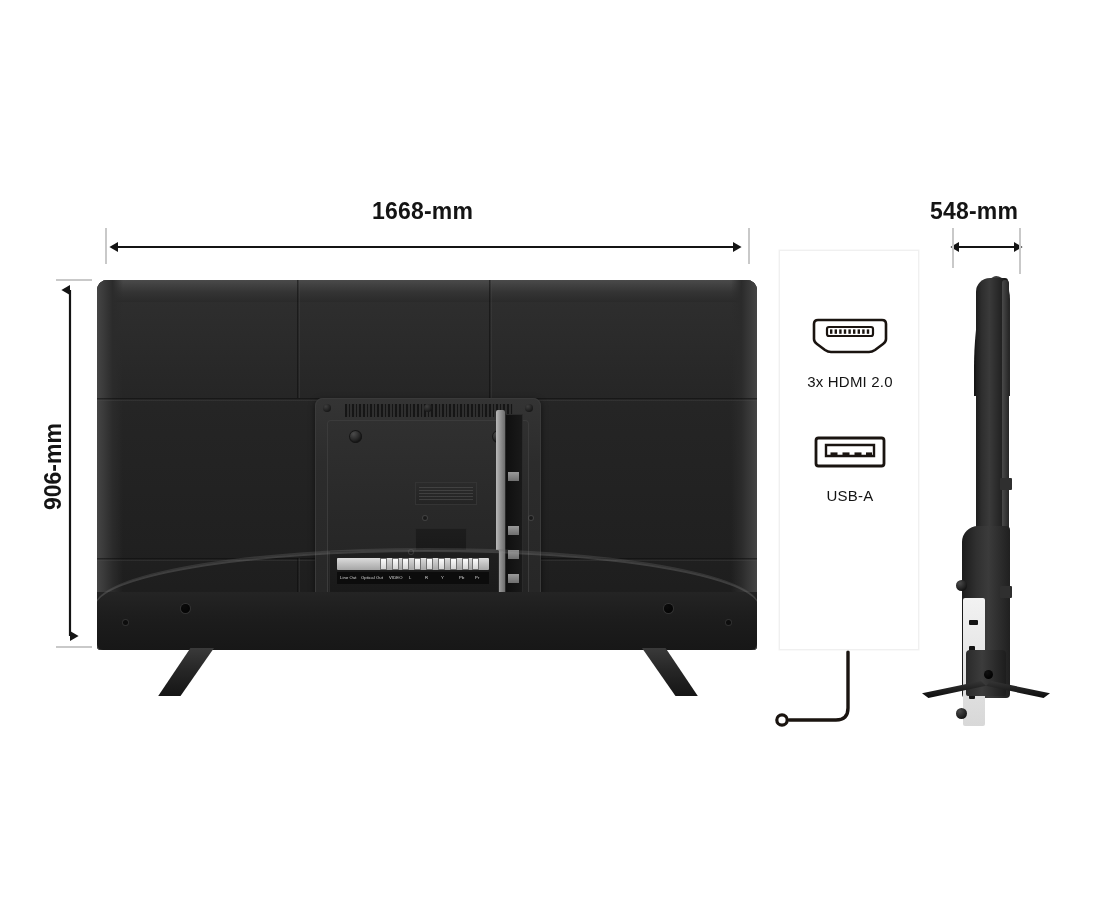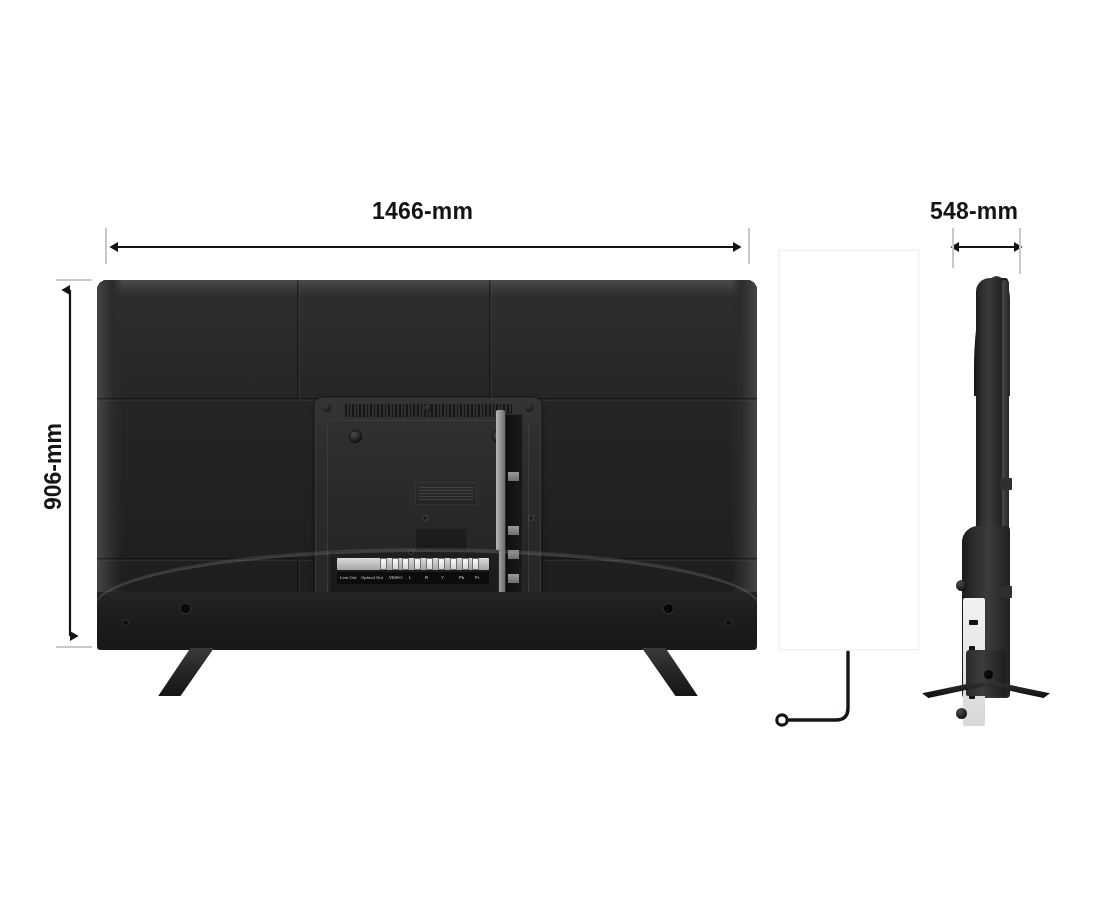--- a/index.html
+++ b/index.html
@@ -392,21 +392,21 @@
     </g>
   </svg>
 
   <div class="ext-line" style="left:105px;  top:228px; height:36px;"></div>
   <div class="ext-line" style="left:748px;  top:228px; height:36px;"></div>
   <div class="ext-line" style="left:56px;   top:279px; width:36px; height:2px;"></div>
   <div class="ext-line" style="left:56px;   top:646px; width:36px; height:2px;"></div>
   <div class="ext-line" style="left:952px;  top:228px; height:40px;"></div>
   <div class="ext-line" style="left:1019px; top:228px; height:46px;"></div>
 
-  <div class="dim-label" id="label-width">1466-mm</div>
+  <div class="dim-label" id="label-width">1668-mm</div>
 
   <div class="dim-label" id="label-depth">548-mm</div>
 
   <div id="label-height-wrap">
     <div class="rot">906-mm</div>
   </div>
 
   <div id="tv-rear">
     <div id="rear-body">
       <div class="chamfer-l"></div>
@@ -482,21 +482,57 @@
         <div class="lip-dot" style="right:26px; top:28px;"></div>
       </div>
     </div>
 
     <div class="rear-leg" id="rear-leg-l"></div>
     <div class="rear-leg" id="rear-leg-r"></div>
   </div>
 
   <div id="port-panel">
 
-
+    <div class="port-item" id="port-hdmi">
+      <div class="port-glyph">
+        <svg width="84" height="42" viewBox="0 0 84 42" xmlns="http://www.w3.org/2000/svg">
+          <path d="M6,7 Q6,3 10,3 L74,3 Q78,3 78,7 L78,22 Q78,25 75,27 L67,33 Q64,35 61,35
+                   L23,35 Q20,35 17,33 L9,27 Q6,25 6,22 Z" fill="#ffffff" stroke="#1a1410" stroke-width="2.6" stroke-linejoin="round"></path>
+          <path d="M19,12 Q19,10 21,10 L63,10 Q65,10 65,12 L65,17 Q65,19 63,19 L21,19 Q19,19 19,17 Z" fill="#ffffff" stroke="#1a1410" stroke-width="2.2"></path>
+          <g fill="#1a1410">
+            <rect x="22" y="12.4" width="2.4" height="4.4"></rect>
+            <rect x="26.6" y="12.4" width="2.4" height="4.4"></rect>
+            <rect x="31.2" y="12.4" width="2.4" height="4.4"></rect>
+            <rect x="35.8" y="12.4" width="2.4" height="4.4"></rect>
+            <rect x="40.4" y="12.4" width="2.4" height="4.4"></rect>
+            <rect x="45" y="12.4" width="2.4" height="4.4"></rect>
+            <rect x="49.6" y="12.4" width="2.4" height="4.4"></rect>
+            <rect x="54.2" y="12.4" width="2.4" height="4.4"></rect>
+            <rect x="58.8" y="12.4" width="2.4" height="4.4"></rect>
+          </g>
+        </svg>
+      </div>
+      <div class="port-caption">3x HDMI 2.0</div>
+    </div>
+
+    <div class="port-item" id="port-usb">
+      <div class="port-glyph">
+        <svg width="76" height="40" viewBox="0 0 76 40" xmlns="http://www.w3.org/2000/svg">
+          <rect x="4" y="6" width="68" height="28" rx="2.5" ry="2.5" fill="#ffffff" stroke="#1a1410" stroke-width="2.8"></rect>
+          <path d="M14,13 L62,13 L62,24 L14,24 Z" fill="#ffffff" stroke="#1a1410" stroke-width="2.4" stroke-linejoin="miter"></path>
+          <g fill="#1a1410">
+            <rect x="18.5" y="20.4" width="7" height="3.6"></rect>
+            <rect x="30.5" y="20.4" width="7" height="3.6"></rect>
+            <rect x="42.5" y="20.4" width="7" height="3.6"></rect>
+            <rect x="54.0" y="20.4" width="6" height="3.6"></rect>
+          </g>
+        </svg>
+      </div>
+      <div class="port-caption">USB-A</div>
+    </div>
   </div>
 
   <div id="tv-side">
     <div id="side-curve-top"></div>
     <div id="side-panel"></div>
     <div id="side-panel-edge"></div>
 
     <div id="side-bulge"></div>
 
     <div id="side-ioplate">

